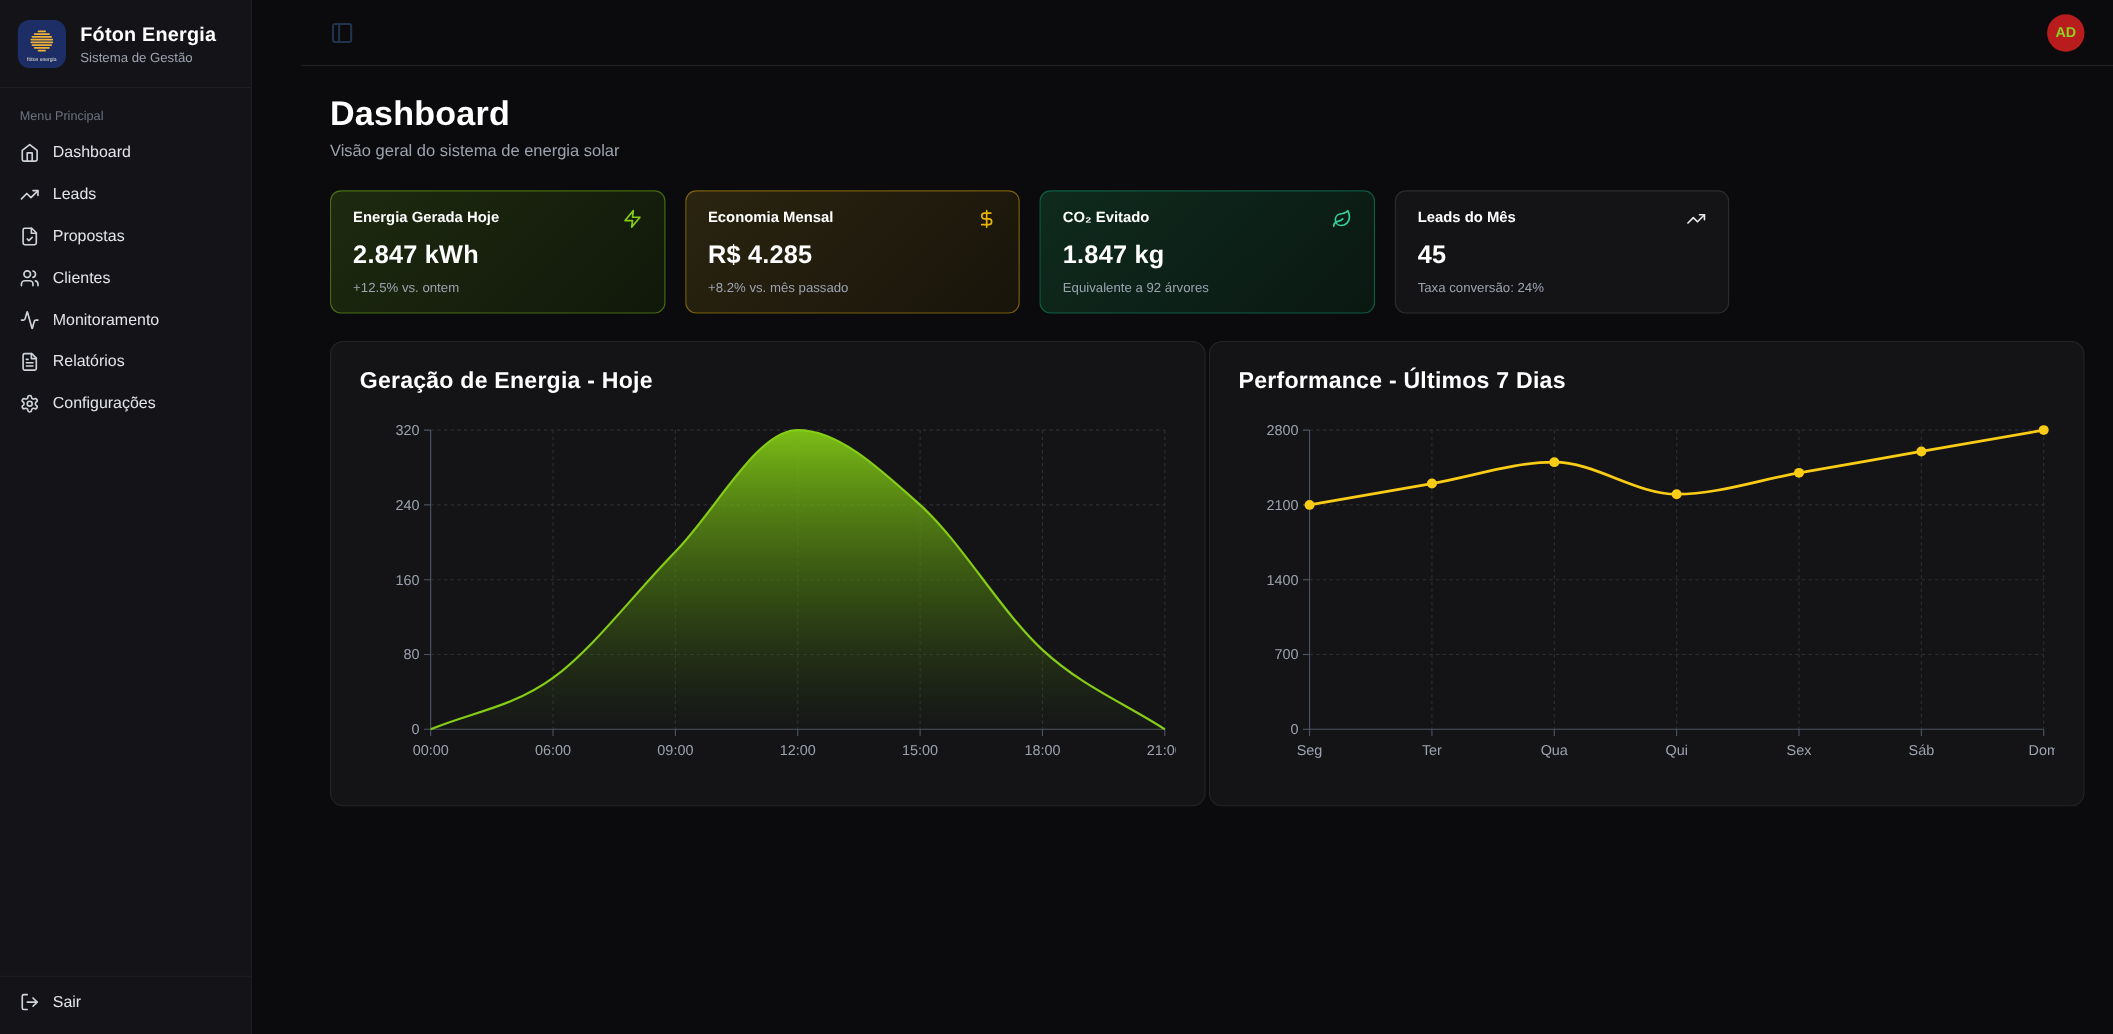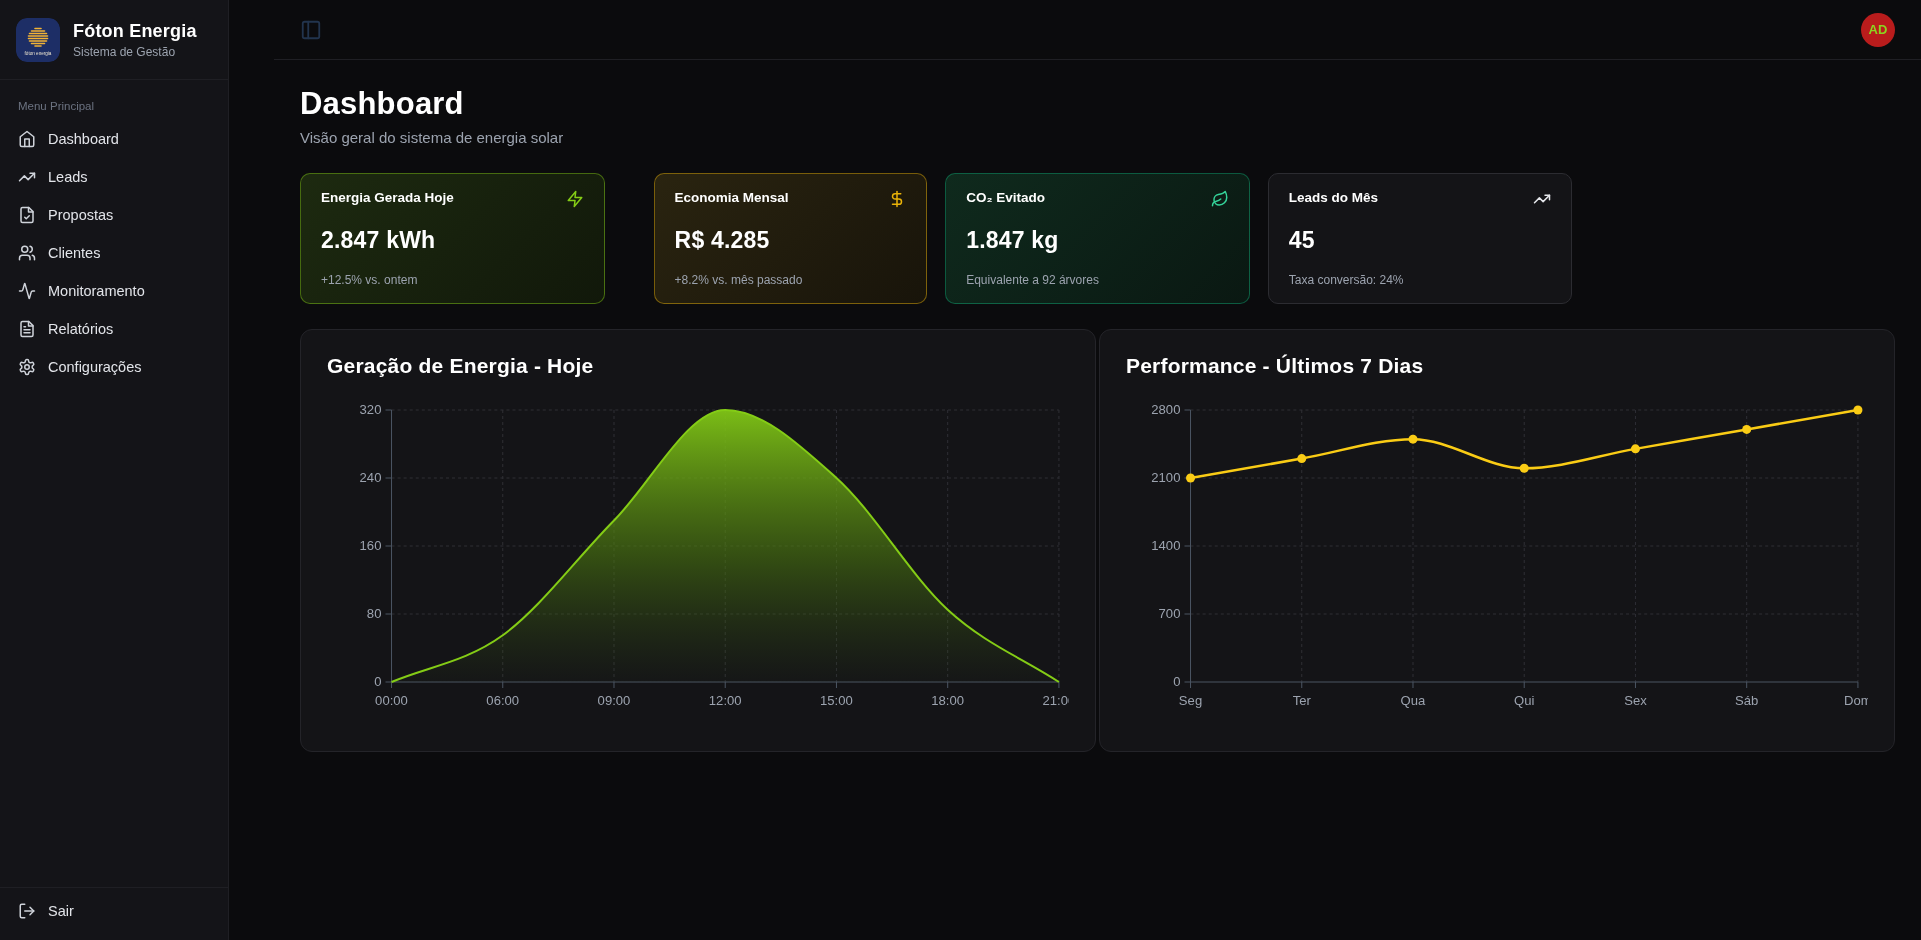--- a/index.html
+++ b/index.html
@@ -30,24 +30,24 @@
   .panel-toggle svg { width:22px; height:22px; stroke:#22344d; }
   .avatar { width:34px; height:34px; border-radius:50%; background:#b91c1c; color:#8cd420;
     font-size:13px; font-weight:700; display:flex; align-items:center; justify-content:center; cursor:pointer; }
 
   
   .main { margin-left:274px; padding:26px 26px 0 26px; }
   .page-title { font-size:31px; font-weight:700; letter-spacing:.2px; }
   .page-sub { font-size:15px; color:#9ca3af; margin-top:7px; }
 
   .stats-row { display:grid; grid-template-columns:repeat(5,1fr); gap:18px; margin-top:27px; }
-  .stat-card { height:131px; border-radius:10px; padding:16px 20px; display:flex;
+  .stat-card { height:112px; border-radius:10px; padding:16px 20px; display:flex;
     flex-direction:column; justify-content:space-between; background:#141417; border:1px solid #2c2c31; }
   .stat-card.green  { background:linear-gradient(135deg,#1d2a10 0%,#11180a 100%); border-color:rgba(132,204,22,.45); }
-  .stat-card.yellow { background:linear-gradient(135deg,#2a2410 0%,#18140a 100%); border-color:rgba(234,179,8,.45);margin-left:31px; }
+  .stat-card.yellow { background:linear-gradient(135deg,#2a2410 0%,#18140a 100%); border-color:rgba(234,179,8,.45); }
   .stat-card.emerald{ background:linear-gradient(135deg,#0f2a1d 0%,#0a1812 100%); border-color:rgba(16,185,129,.40); }
   .stat-card.blue   { background:linear-gradient(135deg,#121f3a 0%,#0b1222 100%); border-color:rgba(59,130,246,.40); }
   .stat-head { display:flex; align-items:flex-start; justify-content:space-between; }
   .stat-label { font-size:13.5px; font-weight:700; }
   .stat-head svg { width:18px; height:18px; }
   .stat-value { font-size:23px; font-weight:700; letter-spacing:.2px; }
   .stat-sub { font-size:12px; color:#9ca3af; }
 
   .charts-row { display:grid; grid-template-columns:1fr 1fr; gap:3px; margin-top:25px; }
   .chart-card { height:423px; border-radius:12px; background:#141417; border:1px solid #242429;

